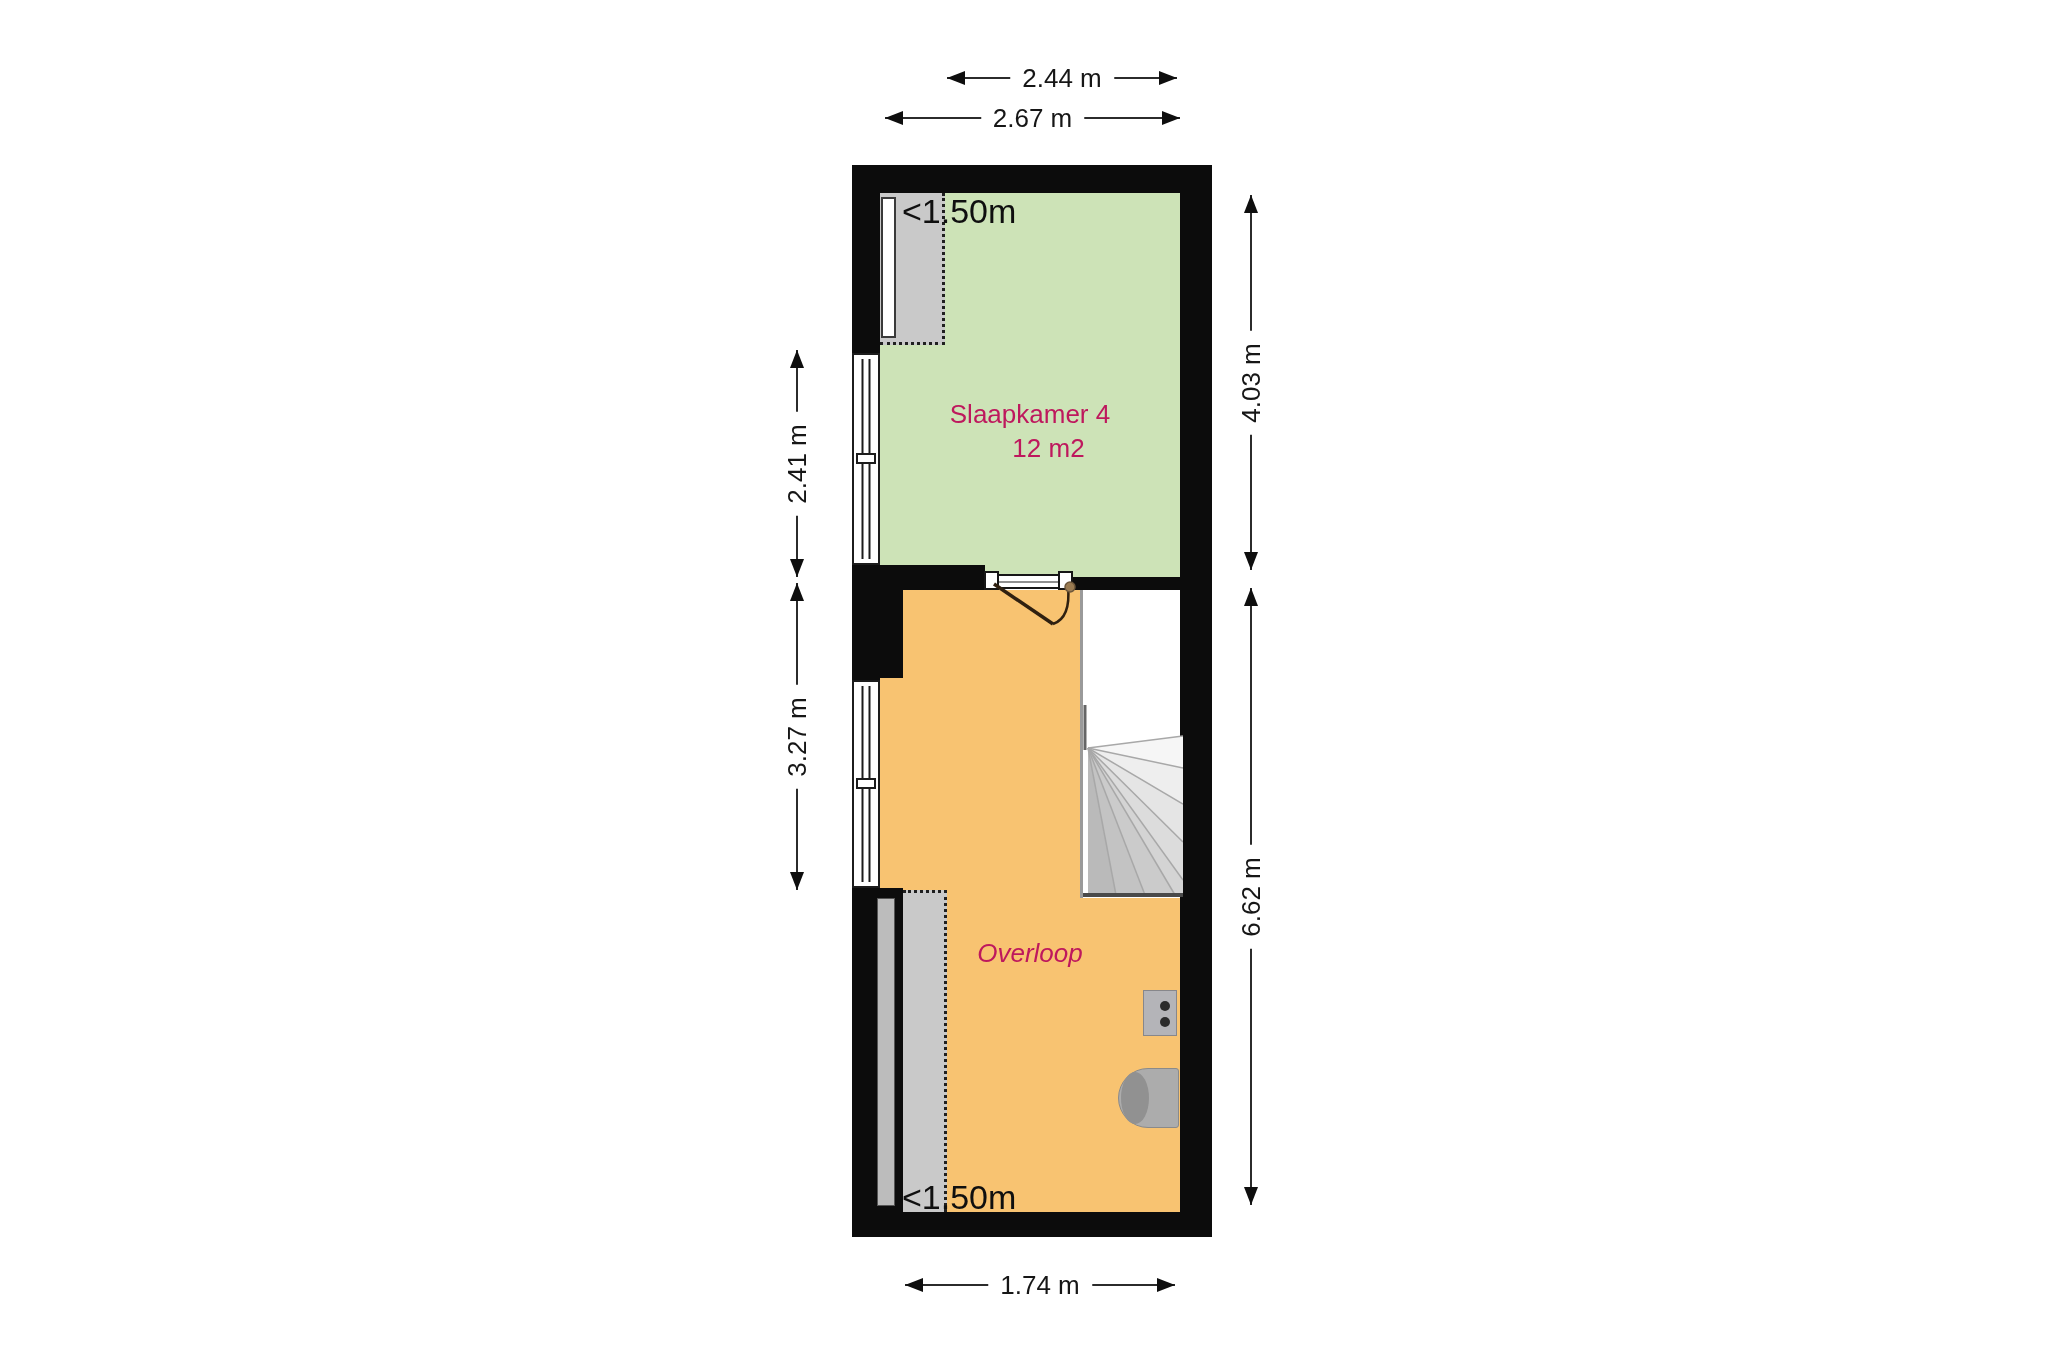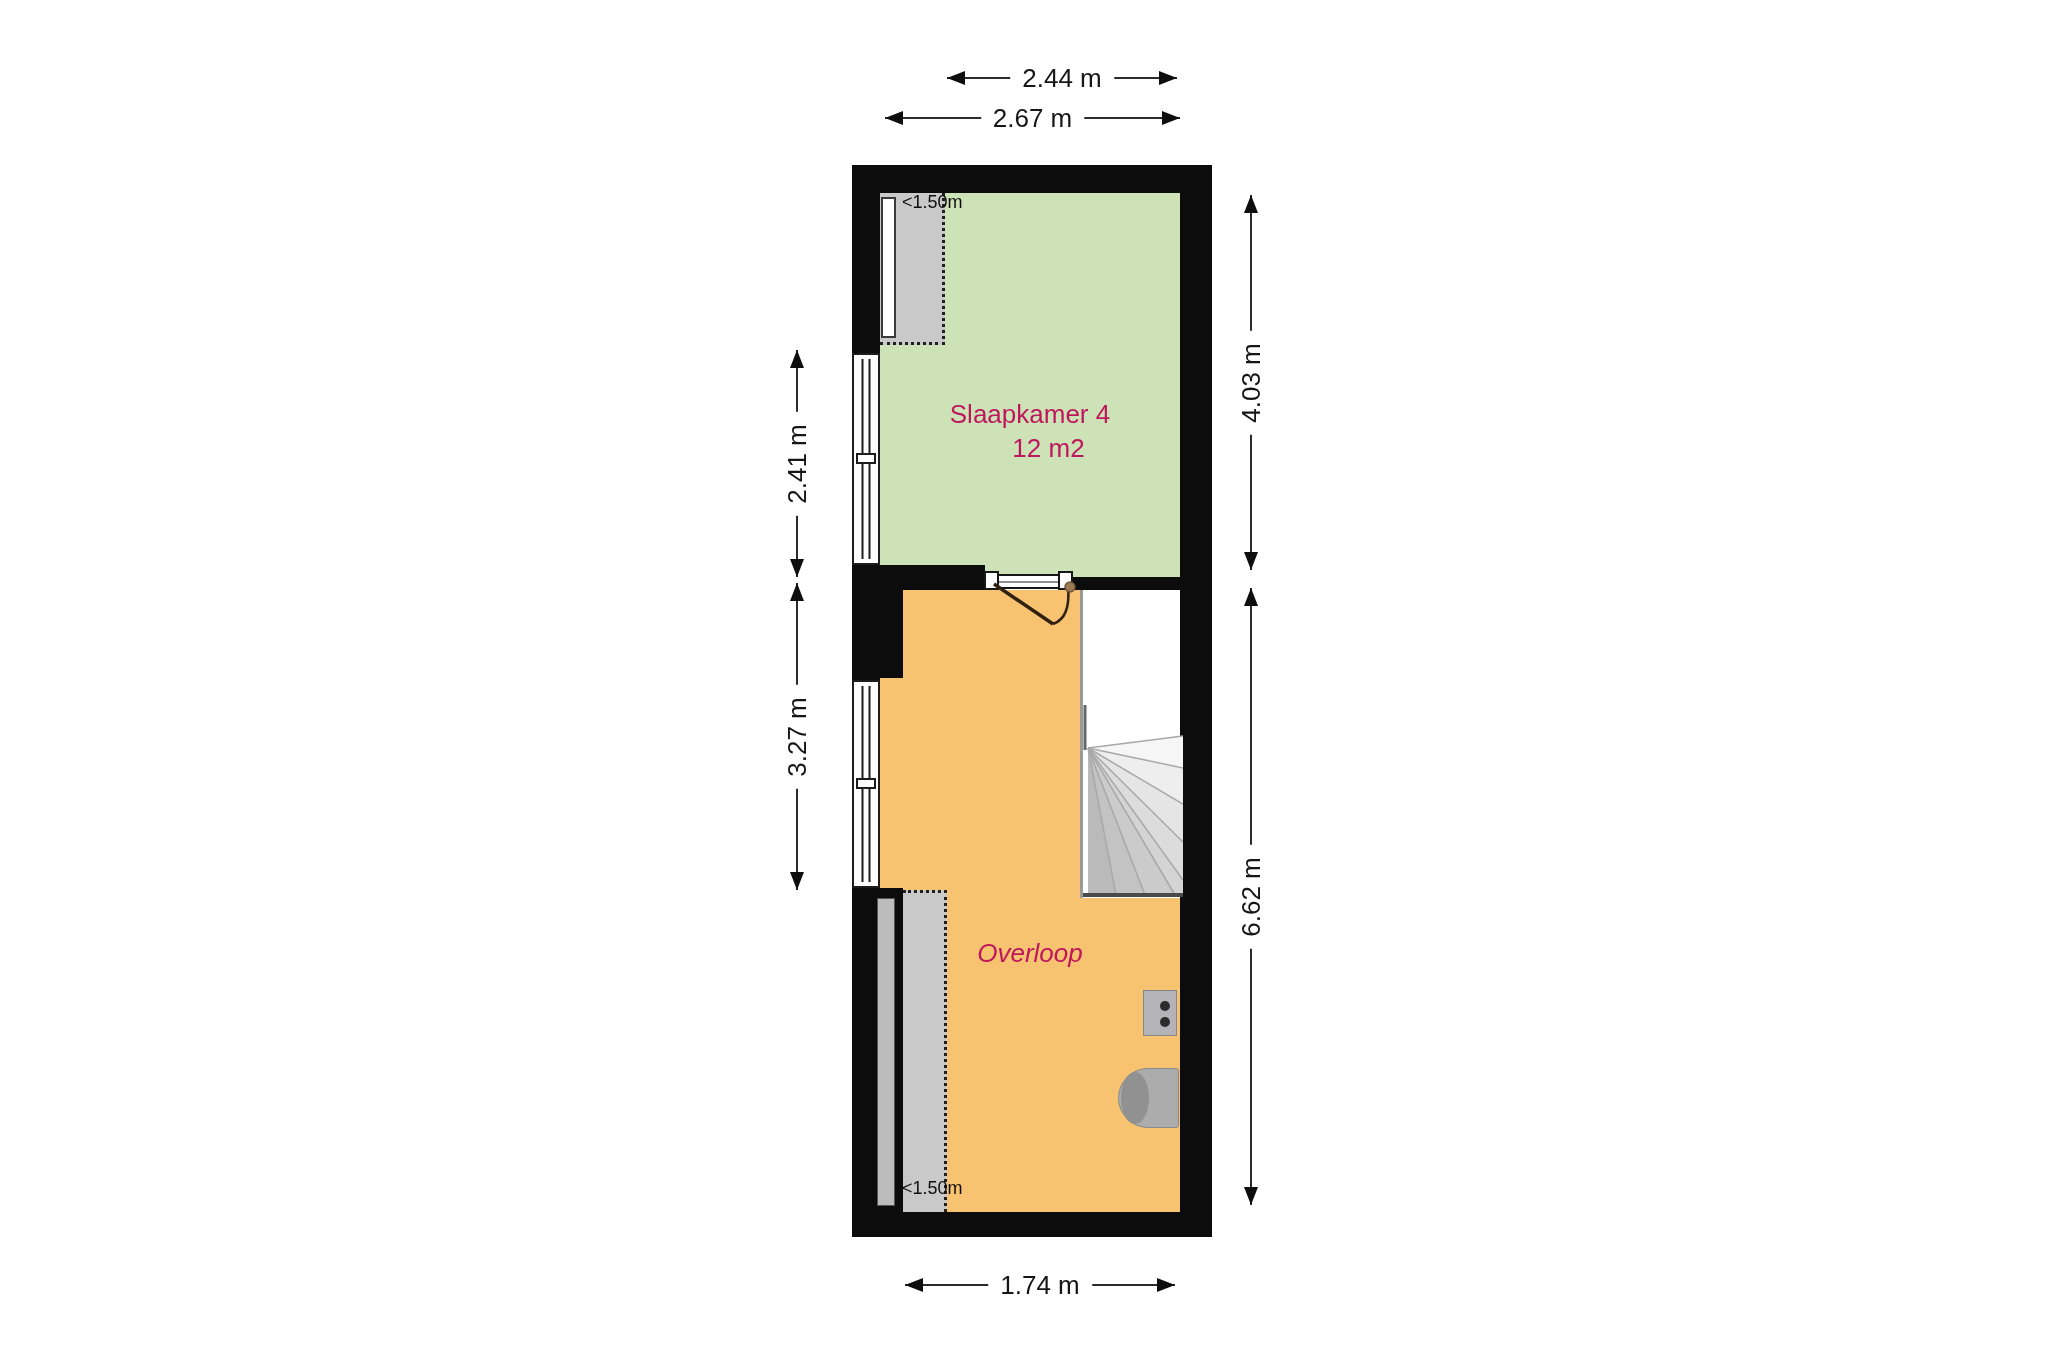--- a/index.html
+++ b/index.html
@@ -19,21 +19,21 @@
   .room-green{background:var(--room-green,#cde3b7);}
   .room-orange{background:var(--room-orange,#f8c371);}
   .room-label{
     position:absolute;text-align:center;
     font-size:26px;line-height:1.3;color:#be185d;white-space:nowrap;
   }
   
   .low-zone{position:absolute;background:var(--low-gray,#c9c9c9);box-sizing:border-box;}
   .low-zone.top{border-right:3px dotted #1f1f1f;border-bottom:3px dotted #1f1f1f;}
   .low-zone.bottom{border-right:3px dotted #1f1f1f;border-top:3px dotted #1f1f1f;}
-  .low-label{position:absolute;font-size:18px;color:#0f0f0f;white-space:nowrap;z-index:9;}
+  .low-label{position:absolute;font-size:34px;color:#0f0f0f;white-space:nowrap;z-index:9;}
   .niche{position:absolute;box-sizing:border-box;}
   
   .window{
     position:absolute;left:852px;width:28px;
     background:#fff;border:2px solid #1c1c1c;box-sizing:border-box;z-index:5;
   }
   .window .glass{
     position:absolute;left:50%;transform:translateX(-50%);
     top:4px;bottom:4px;width:9px;box-sizing:border-box;
     border-left:2px solid #1c1c1c;border-right:2px solid #1c1c1c;

